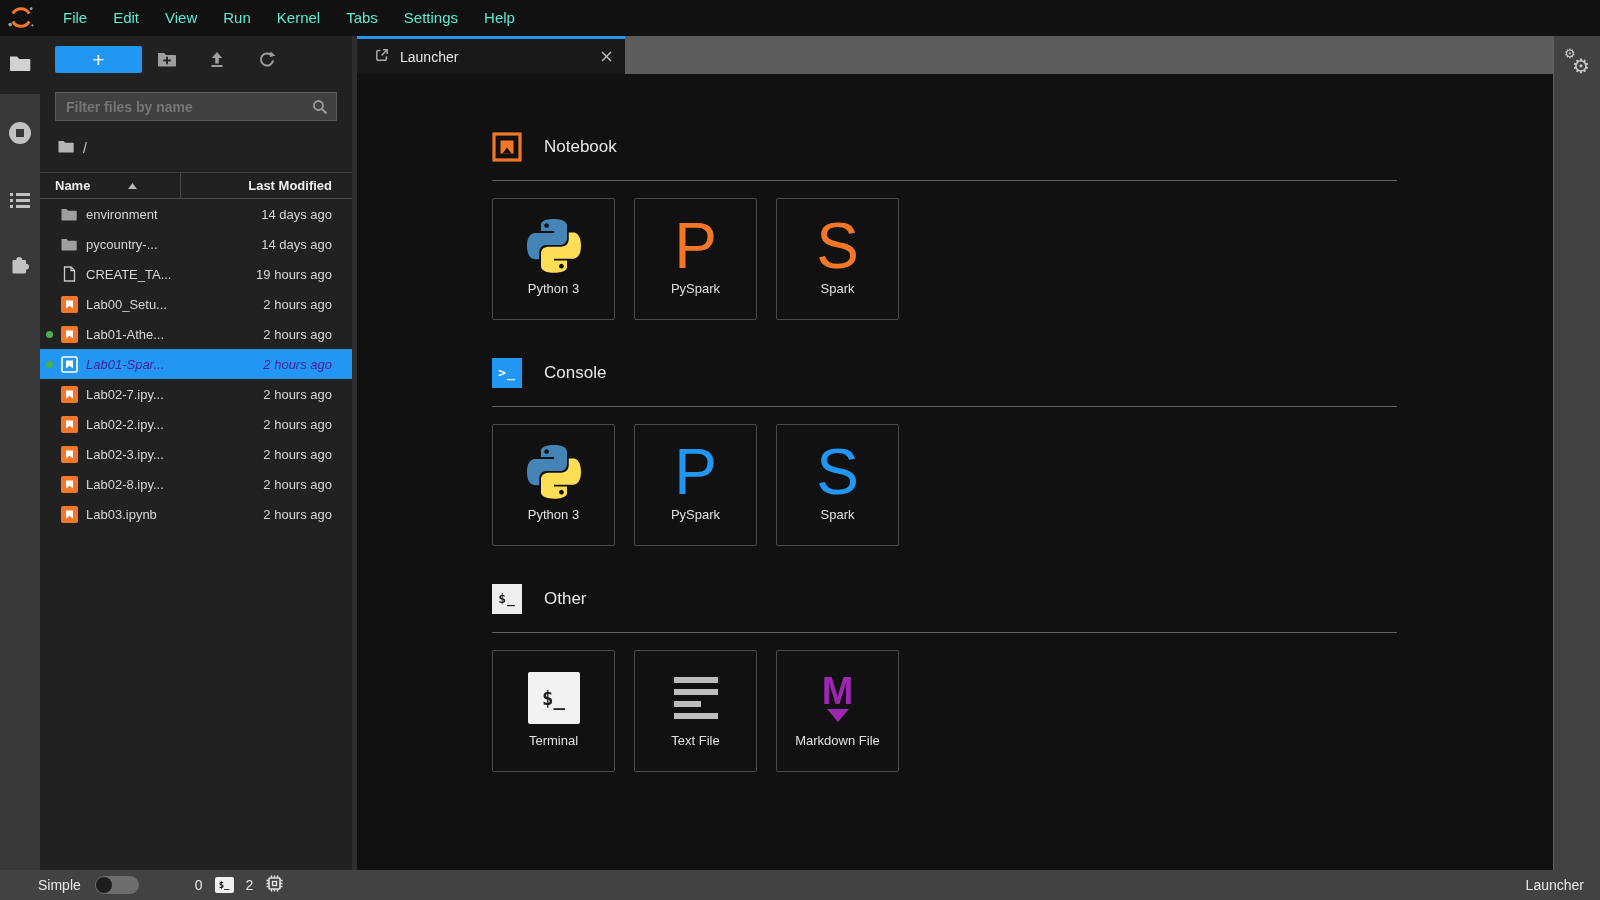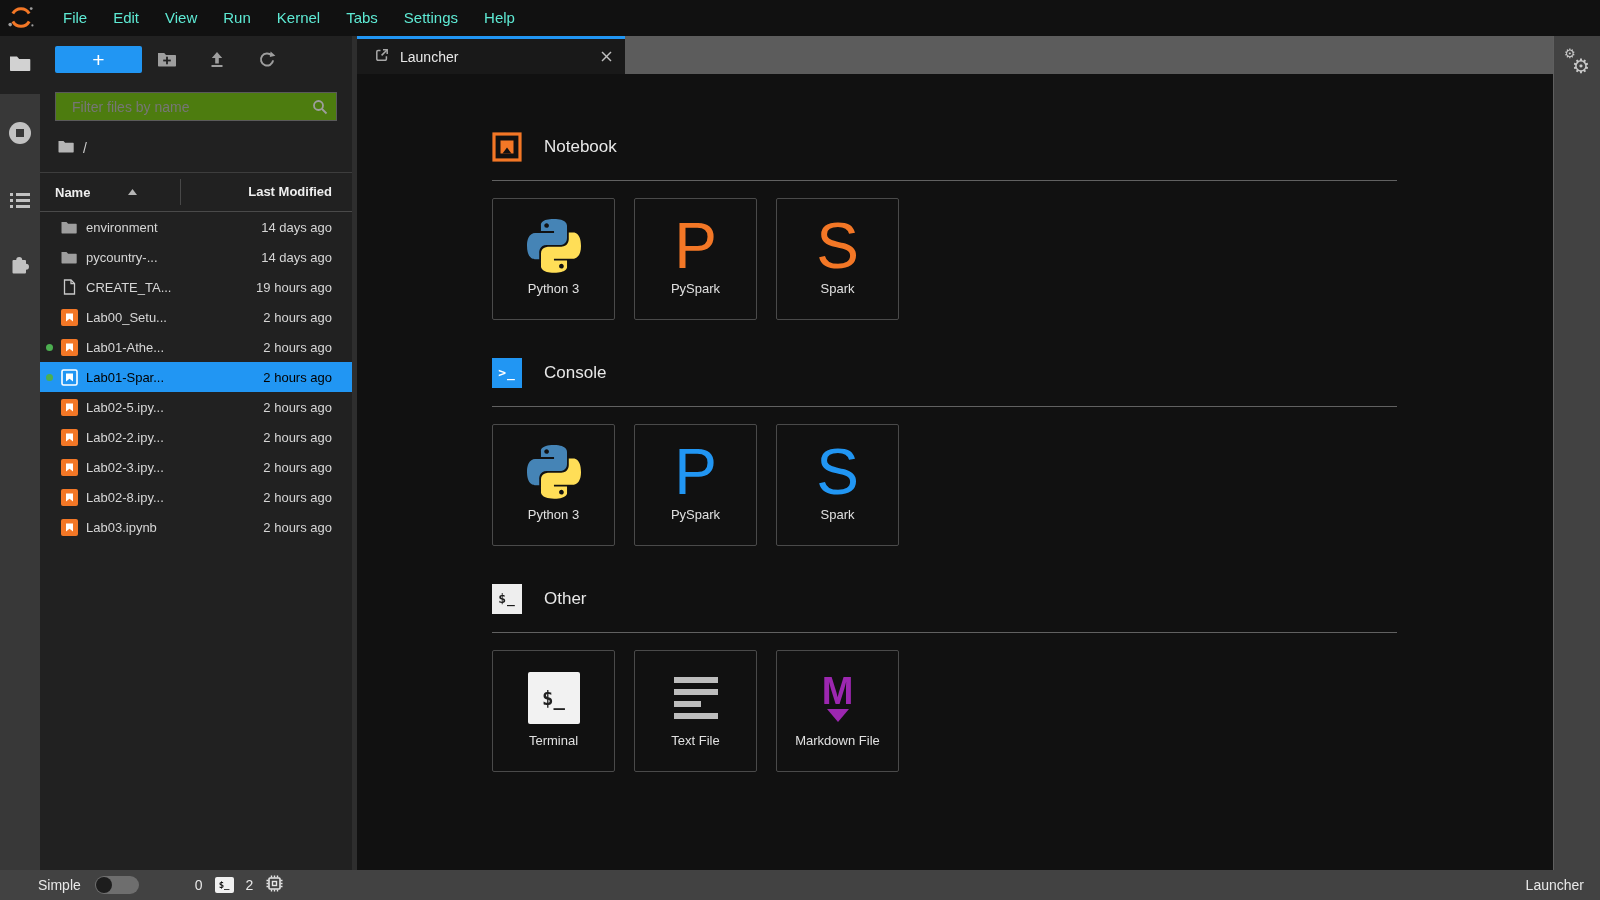--- a/index.html
+++ b/index.html
@@ -20,38 +20,38 @@
   .strip-tab.active { background:#212121; }
   .strip-icon { display:flex; align-items:center; justify-content:center; cursor:pointer; }
 
   
   .file-browser { width:312px; background:#212121; flex:none; display:flex; flex-direction:column; }
   .fb-toolbar { padding:10px 0 0 0; height:37px; display:flex; align-items:center; }
   .new-launcher-btn { width:87px; height:27px; margin-left:15px; background:#2196f3; border:none; border-radius:2px;
                       color:#fff; font-size:21px; line-height:24px; cursor:pointer; font-family:"Liberation Sans",sans-serif; }
   .fb-iconbtn { width:50px; height:27px; display:flex; align-items:center; justify-content:center; cursor:pointer; }
   .fb-filter { margin:19px 15px 0 15px; height:29px; position:relative; }
-  .fb-filter input { width:100%; height:100%; background:#4d7c0f; border:1px solid #5a5a5a; color:#cfcfcf;
-                     font-size:14px; padding:0 30px 0 16px; font-family:"Liberation Sans",sans-serif; }
+  .fb-filter input { width:100%; height:100%; background:#404040; border:1px solid #5a5a5a; color:#cfcfcf;
+                     font-size:14px; padding:0 30px 0 10px; font-family:"Liberation Sans",sans-serif;font-weight:bold; }
   .fb-filter input::placeholder { color:#767676; }
   .fb-filter .search-ic { position:absolute; right:9px; top:7px; }
   .fb-crumb { margin-top:14px; height:26px; padding-left:18px; display:flex; align-items:center; gap:9px; }
   .fb-crumb .root { font-size:14px; color:#cccccc; cursor:pointer; }
-  .fb-header { margin-top:11px; height:40px; border-top:1px solid #3d3d3d; border-bottom:1px solid #4a4a4a;
+  .fb-header { margin-top:11px; height:27px; border-top:1px solid #3d3d3d; border-bottom:1px solid #4a4a4a;
                display:flex; align-items:center; font-weight:bold; font-size:13px; color:#eeeeee; }
   .fb-header .col-name { width:140px; padding-left:15px; display:flex; align-items:center; cursor:pointer; }
   .fb-header .col-name svg { margin-left:38px; }
   .fb-header .col-mod { flex:1; text-align:right; padding-right:20px; border-left:1px solid #484848; line-height:26px; cursor:pointer; }
   .fb-list { flex:1; }
   .file-row { height:30px; display:flex; align-items:center; position:relative; padding-left:20px; cursor:pointer; }
   .file-row .ic { width:18px; display:flex; justify-content:center; flex:none; }
   .file-row .nm { font-size:13px; color:#d6d6d6; margin-left:8px; flex:1; white-space:nowrap; }
   .file-row .tm { font-size:13px; color:#d6d6d6; text-align:right; padding-right:20px; white-space:nowrap; }
   .file-row.selected { background:#2196f3; }
-  .file-row.selected .nm, .file-row.selected .tm { color:#000000; }
+  .file-row.selected .nm, .file-row.selected .tm { color:#4c1d95;font-style:italic; }
   .run-dot { position:absolute; left:6px; top:12px; width:7px; height:7px; border-radius:50%; background:#4caf50; }
 
   .splitter { width:5px; background:#2e2e2e; flex:none; cursor:col-resize; }
 
   
   .center { flex:1; display:flex; flex-direction:column; min-width:0; }
   .tabbar { height:38px; background:#5c5c5c; display:flex; flex:none; }
   .tab { width:268px; background:#191919; border-top:3px solid #2196f3; display:flex; align-items:center;
          padding:0 10px 0 17px; gap:10px; cursor:pointer; }
   .tab-label { flex:1; font-size:14px; color:#e8e8e8; }
@@ -278,21 +278,21 @@
         <span class="nm">Lab01-Spar...</span>
         <span class="tm">2 hours ago</span>
       </div>
       <div class="file-row">
         <span class="ic">
             <svg width="17" height="17" viewBox="0 0 17 17">
               <rect x="0" y="0" width="17" height="17" rx="2" fill="#f37726"></rect>
               <polygon points="5,4.5 12,4.5 12,12.5 8.5,9.7 5,12.5" fill="#ffffff"></polygon>
             </svg>
           </span>
-        <span class="nm">Lab02-5.ipy...</span>
+        <span class="nm">Lab02-7.ipy...</span>
         <span class="tm">2 hours ago</span>
       </div>
       <div class="file-row">
         <span class="ic">
             <svg width="17" height="17" viewBox="0 0 17 17">
               <rect x="0" y="0" width="17" height="17" rx="2" fill="#f37726"></rect>
               <polygon points="5,4.5 12,4.5 12,12.5 8.5,9.7 5,12.5" fill="#ffffff"></polygon>
             </svg>
           </span>
         <span class="nm">Lab02-2.ipy...</span>

